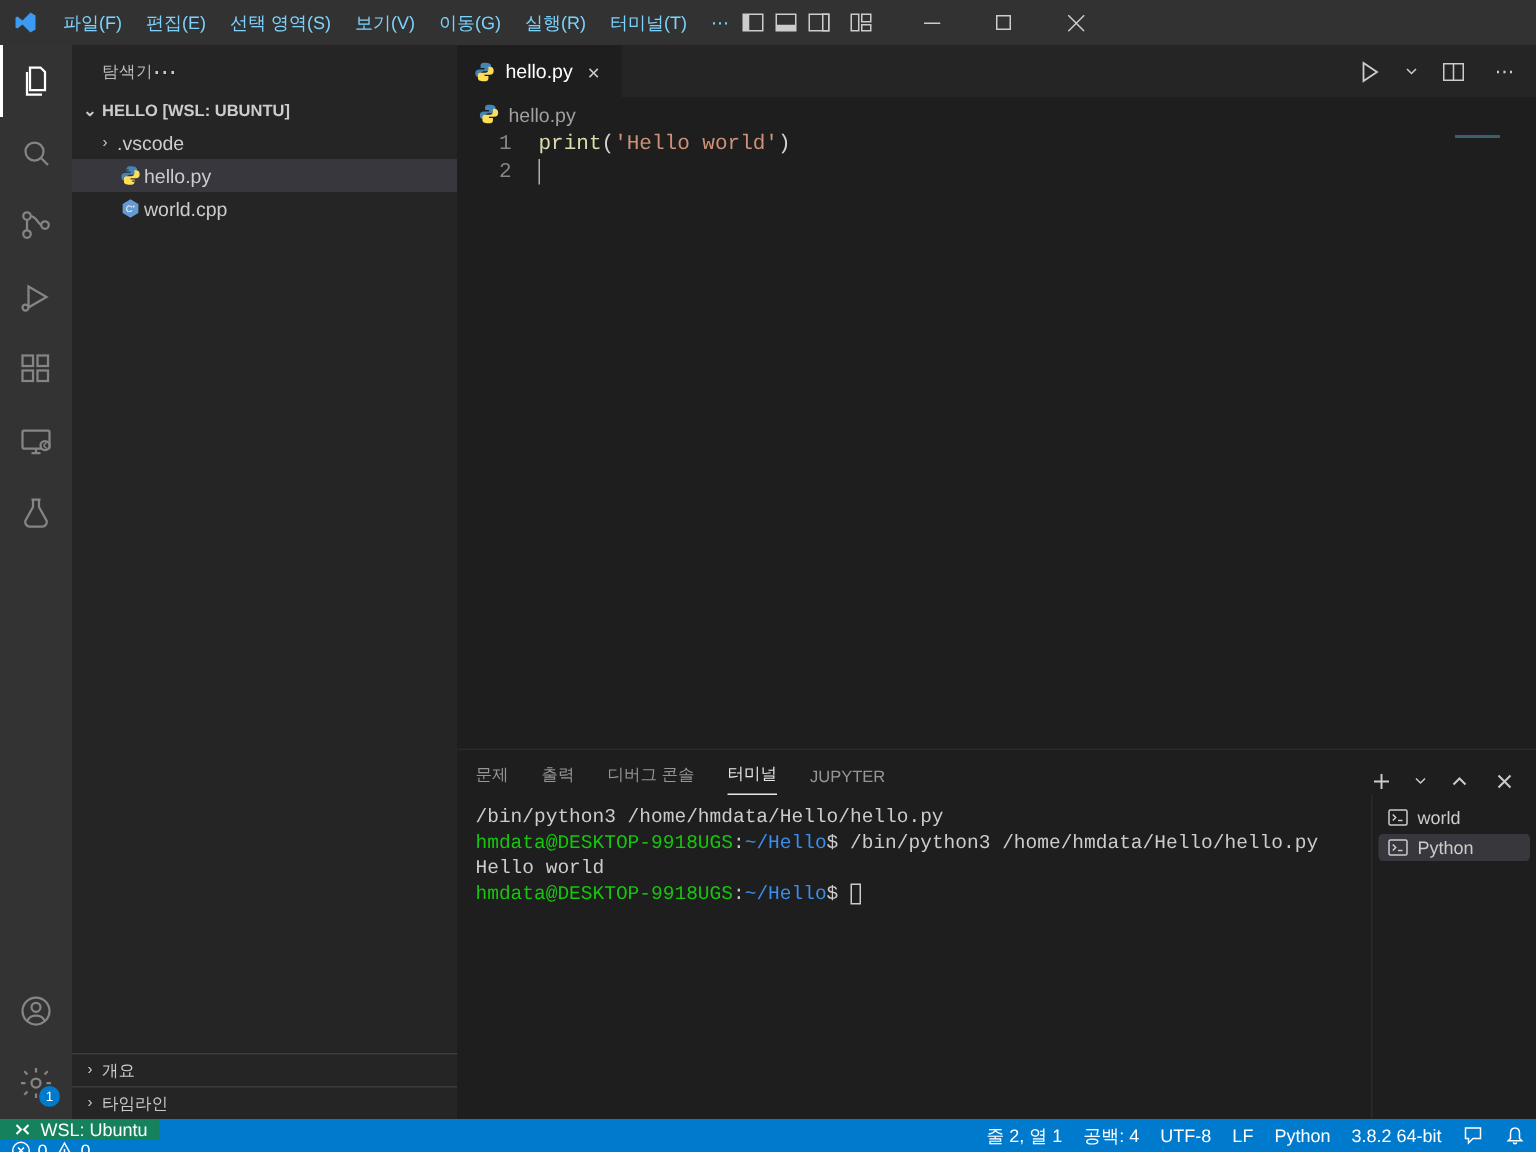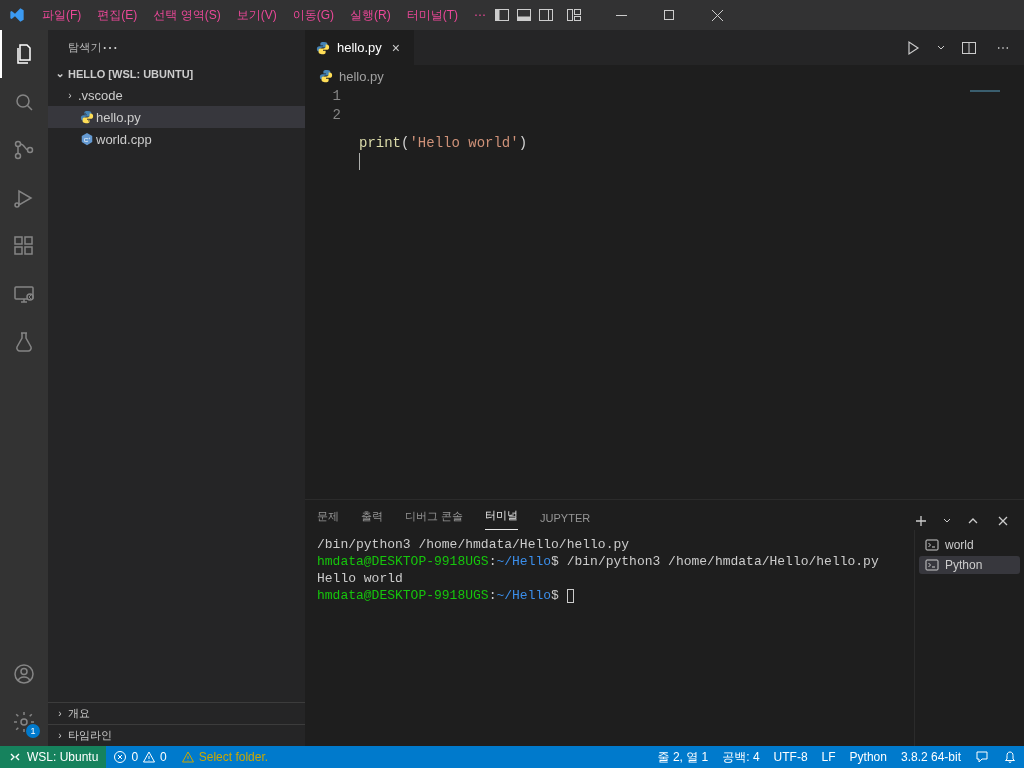--- a/index.html
+++ b/index.html
@@ -2,21 +2,21 @@
 <html><head>
 <meta charset="utf-8">
 <style>
 * { margin: 0; padding: 0; box-sizing: border-box; }
 body { width: 1024px; height: 768px; font-family: "Segoe UI", "Malgun Gothic", sans-serif; font-size: 13px; background: #1e1e1e; color: #cccccc; overflow: hidden; display: flex; flex-direction: column; }
 
 .titlebar { height: 30px; background: #323233; display: flex; align-items: center; -webkit-user-select: none; user-select: none; }
 .titlebar .logo { width: 34px; display: flex; align-items: center; justify-content: center; }
 .titlebar .logo svg { width: 16px; height: 16px; }
 .menu { display: flex; align-items: center; height: 30px; }
-.menu-item { padding: 8px 8px; height: 30px; display: flex; align-items: center; font-size: 12px; color: #ec4899; cursor: default; }
+.menu-item { padding: 8px 8px; height: 30px; display: flex; align-items: center; font-size: 12px; color: #7dd3fc; cursor: default; }
 .title-center { flex: 1; text-align: center; font-size: 12px; color: #cccccc; padding: 0 8px; overflow: hidden; text-overflow: ellipsis; white-space: nowrap; }
 .title-right { display: flex; align-items: center; gap: 2px; padding-right: 2px; }
 .layout-icons { display: flex; gap: 6px; margin-right: 14px; }
 .layout-icons .lyicon { width: 16px; height: 16px; display: flex; align-items: center; justify-content: center; cursor: pointer; }
 .winbtn { width: 46px; height: 30px; display: flex; align-items: center; justify-content: center; cursor: pointer; }
 
 .main { flex: 1; display: flex; overflow: hidden; }
 .activitybar { width: 48px; background: #333333; display: flex; flex-direction: column; align-items: center; }
 .activity-top { display: flex; flex-direction: column; align-items: center; }
 .abtn { width: 48px; height: 48px; display: flex; align-items: center; justify-content: center; color: #858585; cursor: pointer; position: relative; }
@@ -40,21 +40,21 @@
 .editor-group { flex: 1; display: flex; flex-direction: column; background: #1e1e1e; }
 .tabs { height: 35px; background: #252526; display: flex; align-items: stretch; }
 .tab { display: flex; align-items: center; background: #1e1e1e; padding: 0 10px; gap: 6px; font-size: 13px; color: #ffffff; border-right: 1px solid #252526; cursor: pointer; }
 .tab .ficon { width: 16px; display: flex; align-items: center; justify-content: center; }
 .tab .close { width: 16px; height: 16px; display: flex; align-items: center; justify-content: center; font-size: 14px; color: #cccccc; cursor: pointer; }
 .tabs-actions { margin-left: auto; display: flex; align-items: center; gap: 12px; padding-right: 10px; color: #cccccc; }
 .tabs-actions .tact { width: 22px; height: 22px; display: flex; align-items: center; justify-content: center; cursor: pointer; }
 .breadcrumb { height: 22px; background: #1e1e1e; display: flex; align-items: center; padding-left: 14px; gap: 6px; font-size: 13px; color: #a0a0a0; }
 .editor { flex: 1; display: flex; font-family: Consolas, "Courier New", monospace; font-size: 14px; position: relative; overflow: hidden; }
 .gutter { width: 54px; text-align: right; color: #858585; padding: 0 18px 0 0; line-height: 19px; user-select: none; background: #1e1e1e; }
-.code { flex: 1; white-space: pre; line-height: 19px; color: #d4d4d4; position: relative; margin-top: 47px; }
+.code { flex: 1; white-space: pre; line-height: 19px; color: #d4d4d4; position: relative; }
 .code .tok-fn { color: #dcdcaa; }
 .code .tok-str { color: #ce9178; }
 .code .tok-pun { color: #d4d4d4; }
 .cursor { display: inline-block; width: 1px; height: 17px; background: #aeafad; vertical-align: text-bottom; }
 .minimap { position: absolute; right: 14px; top: 0; width: 60px; height: 100%; background: #1e1e1e; }
 .minimap .slice { position: absolute; top: 3px; left: 20px; width: 30px; height: 2px; background: #3a5e6e; }
 .editor-scrollbar { position: absolute; right: 0; top: 0; width: 14px; height: 100%; background: #1e1e1e; }
 
 .panel { height: 247px; background: #1e1e1e; border-top: 1px solid #2b2b2b; display: flex; flex-direction: column; }
 .panel-tabs { height: 30px; display: flex; align-items: flex-end; padding: 0 12px; gap: 22px; font-size: 11px; color: #969696; }
@@ -69,21 +69,21 @@
 .term-white { color: #cccccc; }
 .term-cursor { display: inline-block; width: 7px; height: 14px; border: 1px solid #cccccc; vertical-align: text-bottom; }
 .term-sessions { width: 110px; border-left: 1px solid #2b2b2b; padding: 6px 4px; display: flex; flex-direction: column; gap: 2px; }
 .sess { display: flex; align-items: center; gap: 6px; padding: 2px 6px; border-radius: 3px; font-size: 12px; cursor: pointer; }
 .sess.active { background: #37373d; }
 .sess .sicon { width: 14px; height: 14px; }
 
 .statusbar { height: 22px; background: #007acc; color: #ffffff; display: flex; align-items: stretch; font-size: 12px; }
 .status-remote { background: #16825d; height: 22px; display: flex; align-items: center; padding: 0 8px; gap: 5px; cursor: pointer; }
 .status-item { display: flex; align-items: center; padding: 0 7px; gap: 4px; cursor: pointer; }
-.status-left { display: flex; }
+.status-left { display: flex; flex-direction: column; }
 .status-right { margin-left: auto; display: flex; }
 svg { display: block; }
 </style>
 </head>
 <body>
 
 <div class="titlebar">
   <div class="logo">
     <svg viewBox="0 0 24 24">
         <path fill="#3b9af2" d="M17 2l5 3v14l-5 3-8-8-5 4-2-1V7l2-1 5 4 8-8z"></path>

